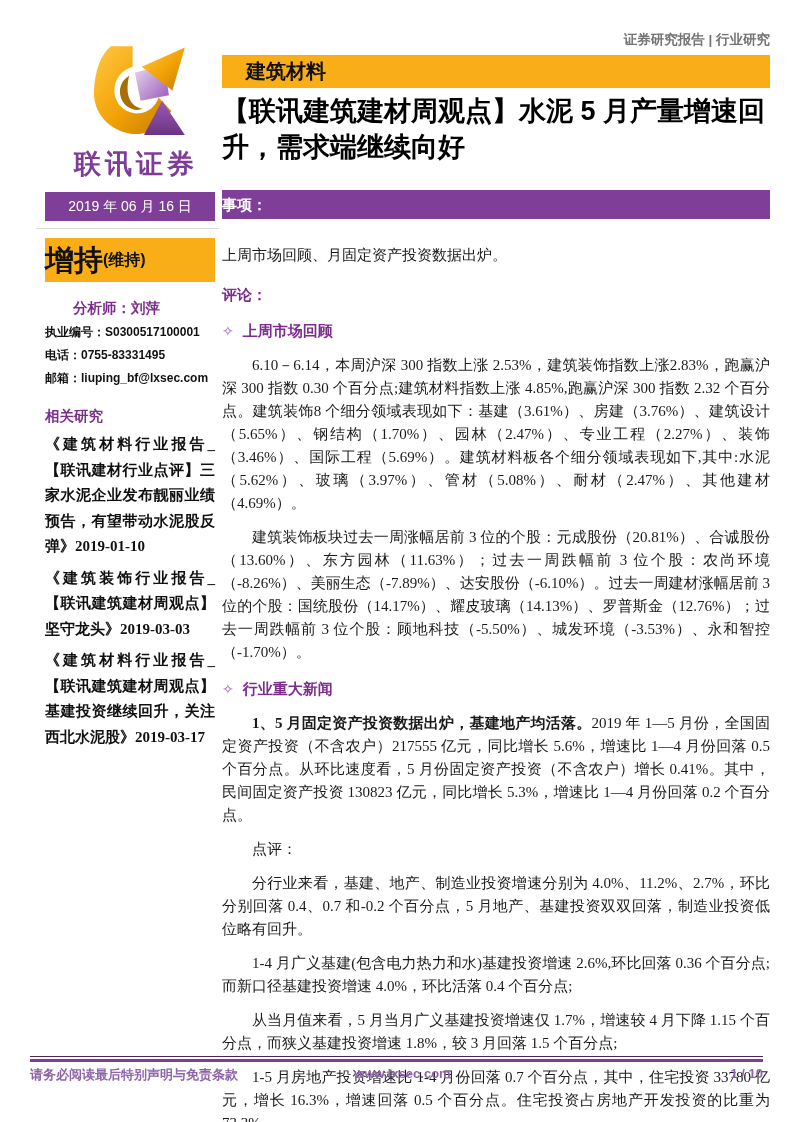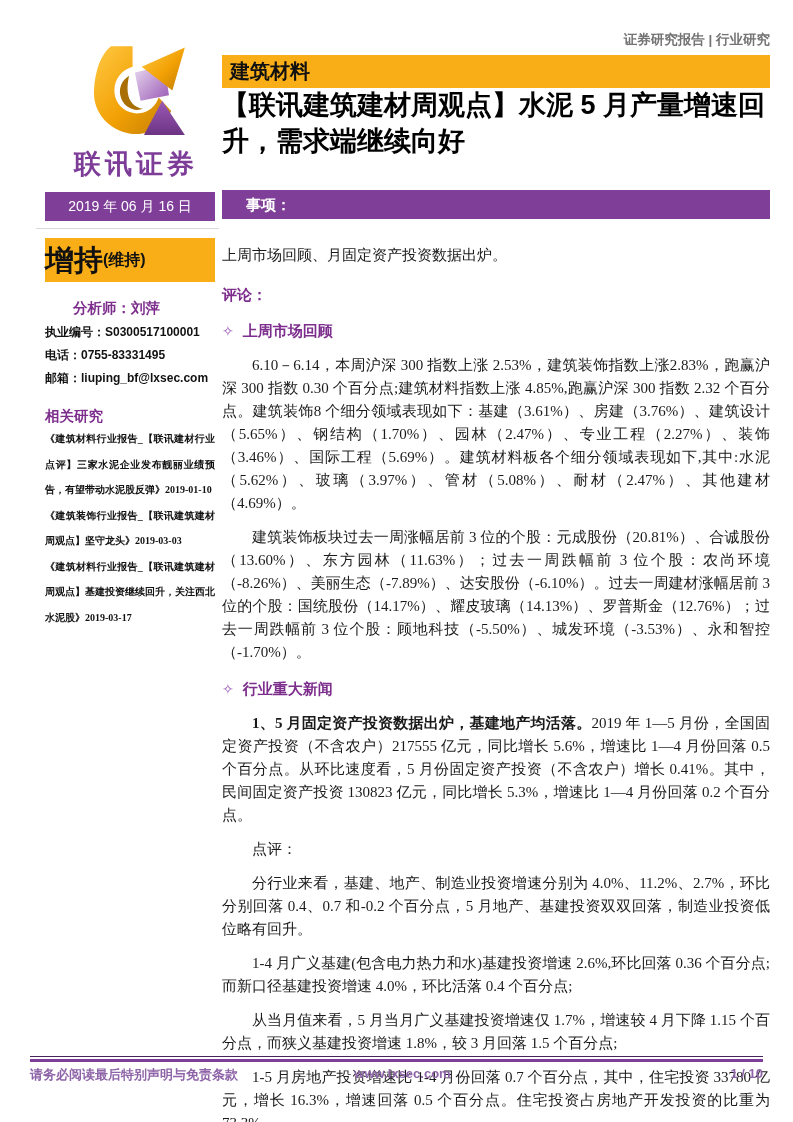--- a/index.html
+++ b/index.html
@@ -22,36 +22,36 @@
   .logo-mark { display:block; margin:0 auto; }
   .logo-text {
     margin-top:2px; font-family:"Liberation Sans", sans-serif;
     font-size:27px; font-weight:bold; color:#7d3c98; letter-spacing:4px; white-space:nowrap;
   }
 
   
   .industry-banner {
     position:absolute; left:222px; top:55px; width:548px; height:33px;
     background:#f9ae18; font-family:"Liberation Sans", sans-serif;
-    font-size:20px; font-weight:600; color:#111; line-height:33px; padding-left:8px;
+    font-size:20px; font-weight:600; color:#111; line-height:33px; padding-left:24px;
   }
   .report-title {
-    position:absolute; left:222px; top:87px; width:548px;
+    position:absolute; left:222px; top:93px; width:548px;
     font-family:"Liberation Sans", sans-serif;
     font-size:27px; font-weight:bold; line-height:36px; color:#000;
   }
   .date-box {
     position:absolute; left:45px; top:192px; width:170px; height:29px;
     background:#7f3f98; color:#fff; font-family:"Liberation Sans", sans-serif;
     font-size:14px; font-weight:normal; text-align:center; line-height:29px;
   }
   .matters-banner {
     position:absolute; left:222px; top:190px; width:548px; height:29px;
     background:#7f3f98; color:#fff; font-family:"Liberation Sans", sans-serif;
-    font-size:15px; font-weight:bold; line-height:29px; padding-left:24px;
+    font-size:15px; font-weight:bold; line-height:29px; padding-left:0;
   }
   .sep-line { position:absolute; left:36px; top:228px; width:183px; height:1px; background:#d9d9d9; }
 
   
   .sidebar { position:absolute; left:45px; top:238px; width:170px; }
   .rating-box {
     background:#f9ae18; height:44px; display:flex; align-items:center; 
     font-family:"Liberation Sans", sans-serif; color:#111;
   }
   .rating-main { font-size:29px; font-weight:bold; line-height:1; }
@@ -62,21 +62,21 @@
   }
   .contact-row {
     margin-top:6px; font-family:"Liberation Sans", sans-serif;
     font-size:12px; font-weight:700; color:#111; white-space:nowrap;
   }
   .related-title {
     margin-top:20px; font-family:"Liberation Sans", sans-serif;
     font-size:14.5px; font-weight:bold; color:#7d2e8d;
   }
   .related-item {
-    margin-top:0; font-size:10px; line-height:25.5px;
+    margin-top:6px; font-size:15px; line-height:25.5px;
     font-weight:600; text-align:justify; color:#111;
   }
 
   
   .main {
     position:absolute; left:222px; top:244px; width:548px;
     font-size:15px; line-height:23px; text-align:justify;
   }
   .matters-text { margin-top:0; }
   .comment-label {

